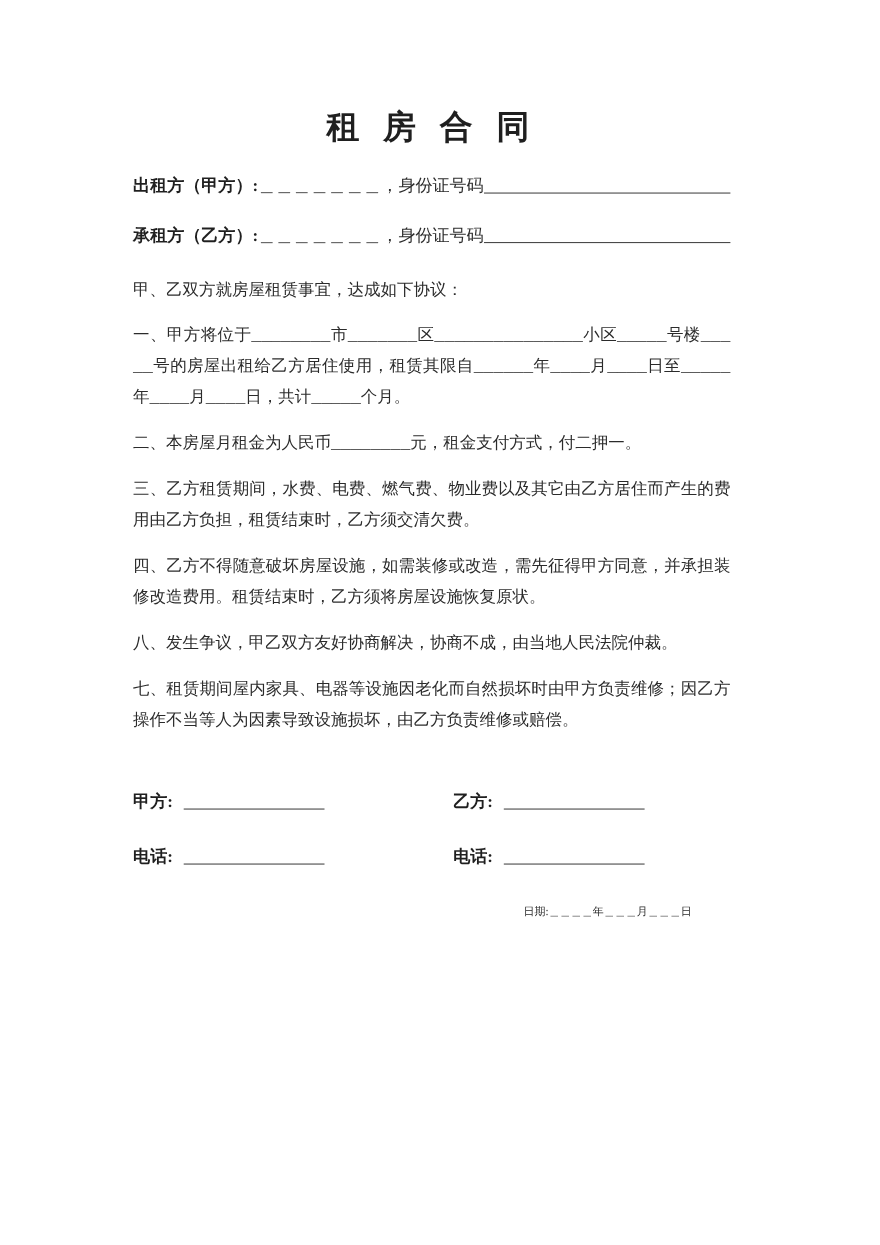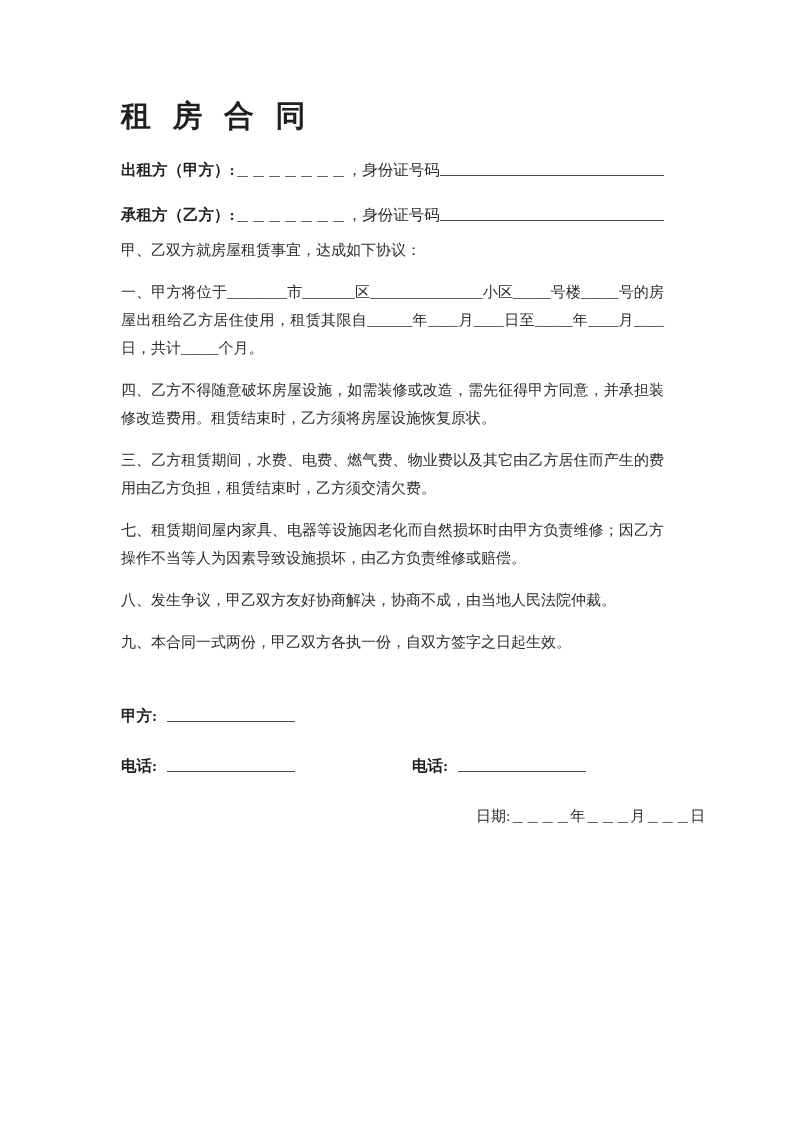--- a/index.html
+++ b/index.html
@@ -9,20 +9,21 @@
     overflow: hidden;
     font-family: "Liberation Serif", "DejaVu Serif", serif;
     color: #2b2b2b;
   }
   .page {
     position: relative;
     width: 800px; height: 1132px;
     padding: 97px 136px 0 121px;
   }
   .doc-title {
+    text-align: center;
     font-size: 30px;
     font-weight: bold;
     letter-spacing: 7px;
     color: #1f1f1f;
     line-height: 38px;
     margin-bottom: 22px;
     white-space: nowrap;
   }
   .party-row {
     display: flex;
@@ -35,48 +36,49 @@
   .party-label { font-weight: bold; color: #1f1f1f; text-align: right; }
   .blank-text { letter-spacing: 0.5px; }
   .fill-line {
     flex: 1;
     height: 17px;
     border-bottom: 1px solid #4a4a4a;
   }
   .intro {
     font-size: 15px;
     line-height: 28px;
-    margin-top: 11px;
+    margin-top: 25px;
   }
   .clause {
     font-size: 15px;
     line-height: 28px;
     margin-top: 14px;
     text-align: justify;
     word-break: break-all;
+    font-family: Liberation Mono, monospace;
   }
   .sig-block { margin-top: 50px; }
   .sig-row {
     display: flex;
     font-size: 15.5px;
     line-height: 20px;
     margin-bottom: 30px;
     white-space: nowrap;
     gap: 39px;
   }
   .sig-col { width: 269px; display: flex; align-items: flex-start; }
   .sig-label { font-weight: bold; color: #1f1f1f; margin-right: 10px; }
   .sig-line {
     display: inline-block;
     width: 128px;
     height: 16px;
     border-bottom: 1px solid #4a4a4a;
   }
   .date-row {
-    font-size: 15px;
+    font-size: 10px;
     line-height: 20px;
     margin-left: 355px;
     white-space: nowrap;
   }
 </style>
 </head>
 <body>
 
 <div class="page">
 
@@ -92,30 +94,34 @@
   <div class="party-row">
     <span class="party-label">承租方（乙方）:</span>
     <span class="blank-text">＿＿＿＿＿＿＿</span>
     <span>，身份证号码</span>
     <span class="fill-line"></span>
   </div>
 
   <div class="intro">甲、乙双方就房屋租赁事宜，达成如下协议：</div>
 
   <div class="clause">一、甲方将位于________市_______区_______________小区_____号楼_____号的房屋出租给乙方居住使用，租赁其限自______年____月____日至_____年____月____日，共计_____个月。</div>
+  <div class="clause">二、本房屋月租金为人民币________元，租金支付方式，付二押一。</div>
+  <div class="clause">三、乙方租赁期间，水费、电费、燃气费、物业费以及其它由乙方居住而产生的费用由乙方负担，租赁结束时，乙方须交清欠费。</div>
   <div class="clause">四、乙方不得随意破坏房屋设施，如需装修或改造，需先征得甲方同意，并承担装修改造费用。租赁结束时，乙方须将房屋设施恢复原状。</div>
-  <div class="clause">三、乙方租赁期间，水费、电费、燃气费、物业费以及其它由乙方居住而产生的费用由乙方负担，租赁结束时，乙方须交清欠费。</div>
+  <div class="clause">八、发生争议，甲乙双方友好协商解决，协商不成，由当地人民法院仲裁。</div>
   <div class="clause">七、租赁期间屋内家具、电器等设施因老化而自然损坏时由甲方负责维修；因乙方操作不当等人为因素导致设施损坏，由乙方负责维修或赔偿。</div>
-  <div class="clause">八、发生争议，甲乙双方友好协商解决，协商不成，由当地人民法院仲裁。</div>
-  <div class="clause">九、本合同一式两份，甲乙双方各执一份，自双方签字之日起生效。</div>
 
   <div class="sig-block">
     <div class="sig-row">
       <div class="sig-col">
         <span class="sig-label">甲方:</span>
+        <span class="sig-line"></span>
+      </div>
+      <div class="sig-col">
+        <span class="sig-label">乙方:</span>
         <span class="sig-line"></span>
       </div>
     </div>
     <div class="sig-row">
       <div class="sig-col">
         <span class="sig-label">电话:</span>
         <span class="sig-line"></span>
       </div>
       <div class="sig-col">
         <span class="sig-label">电话:</span>

